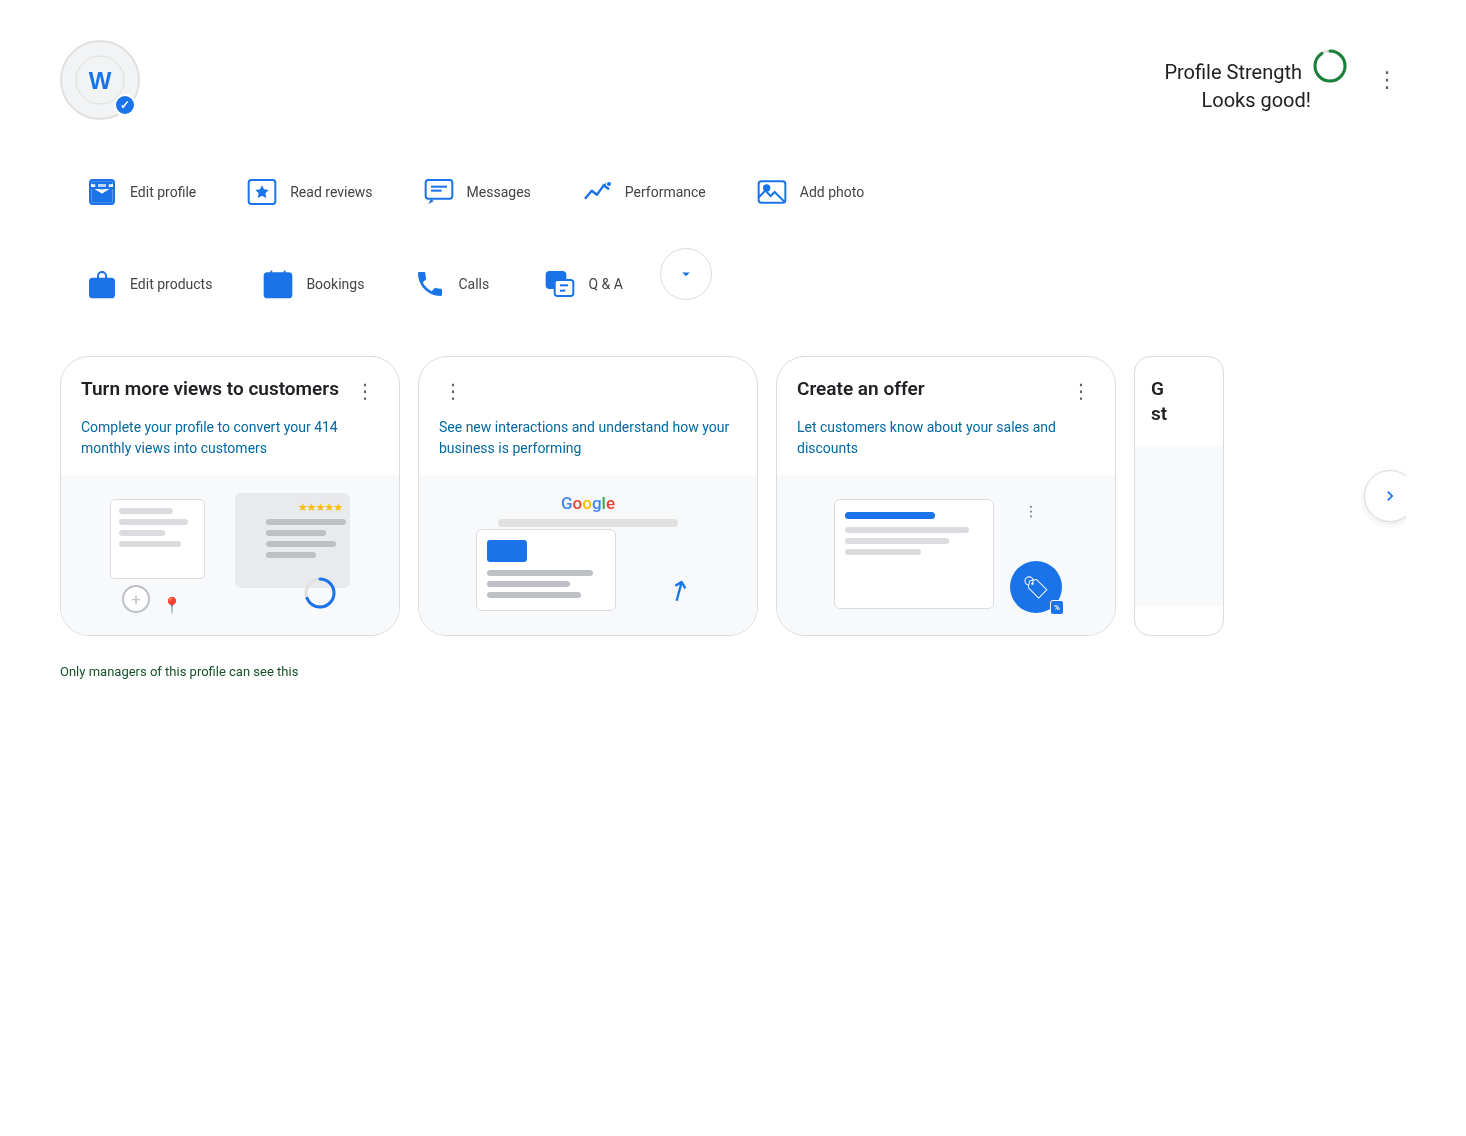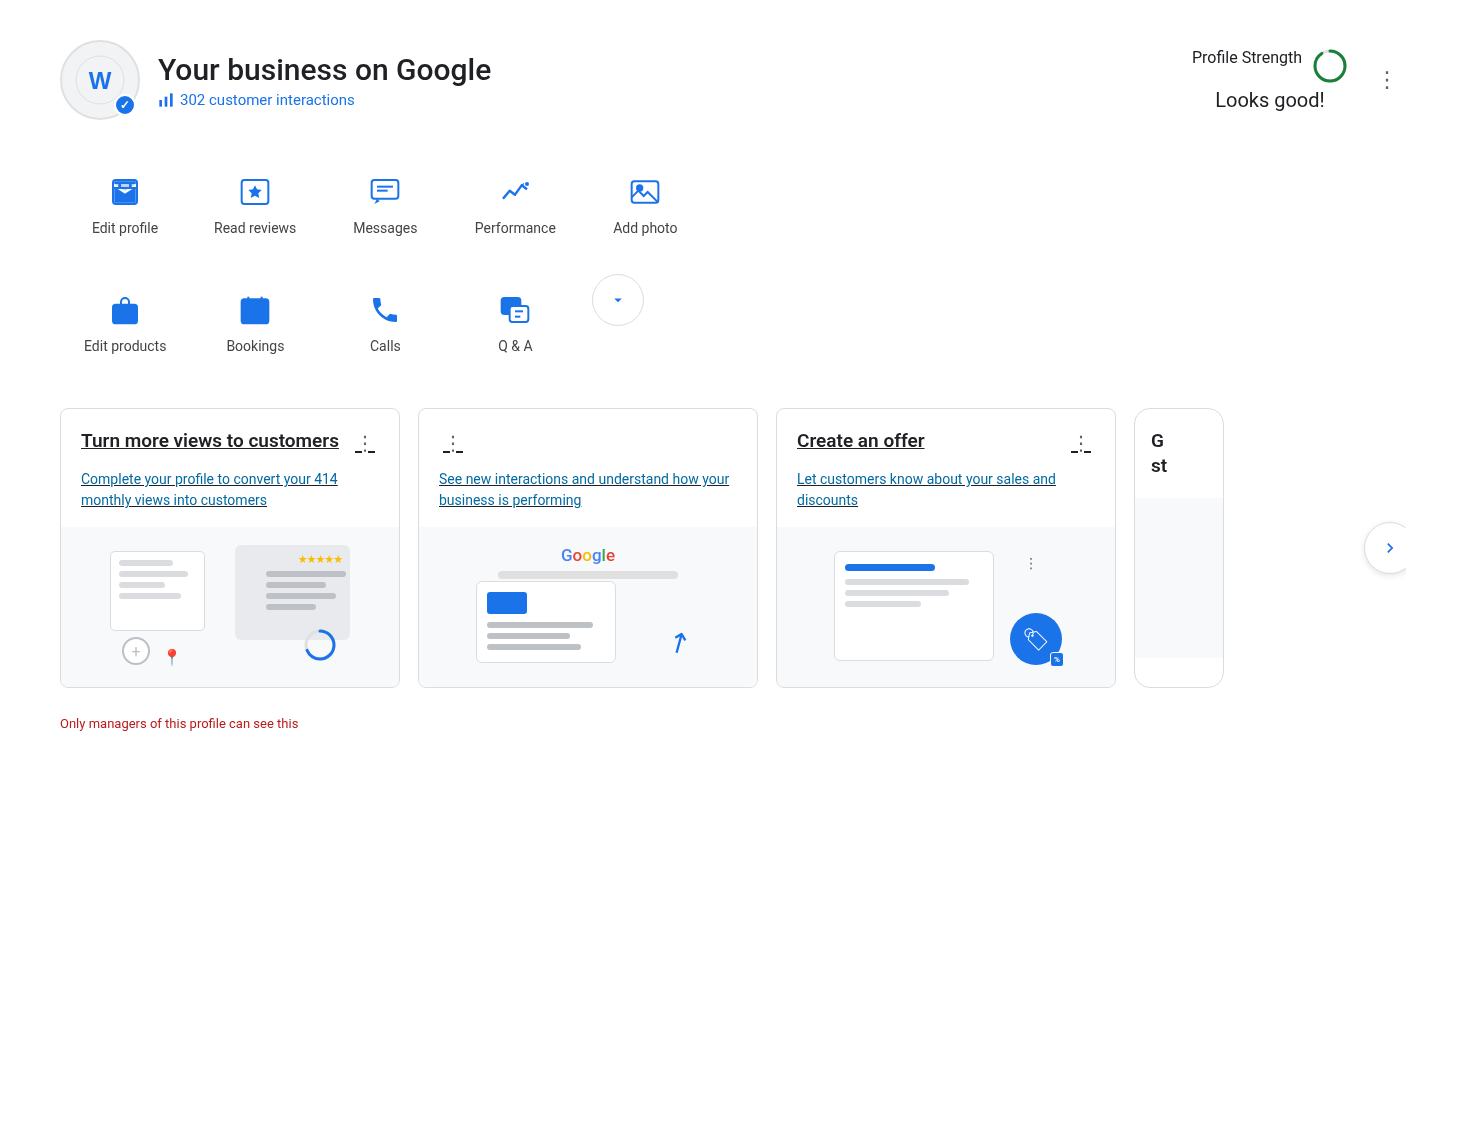--- a/index.html
+++ b/index.html
@@ -73,23 +73,23 @@
       gap: 20px;
     }
     .profile-strength {
       display: flex;
       align-items: center;
       flex-direction: column;
       gap: 4px;
     }
     .profile-strength-top {
       display: flex;
-      align-items: flex-start;
+      align-items: flex-end;
       gap: 10px;
-      font-size: 16px;
+      font-size: 20px;
       color: #202124;
     }
     .strength-ring {
       width: 36px;
       height: 36px;
     }
     .looks-good {
       font-size: 20px;
       color: #202124;
     }
@@ -104,21 +104,21 @@
     }
 
     
     .icon-grid {
       display: flex;
       gap: 0;
       margin-bottom: 20px;
     }
     .icon-item {
       display: flex;
-      flex-direction: column;
+      flex-direction: row;
       align-items: center;
       gap: 10px;
       padding: 18px 24px;
       cursor: pointer;
       border-radius: 12px;
       min-width: 130px;
     }
     .icon-item .icon-svg {
       width: 36px;
       height: 36px;
@@ -170,26 +170,25 @@
     
     .cards-container {
       display: flex;
       gap: 18px;
       overflow: hidden;
       position: relative;
       margin-bottom: 28px;
     }
     .card {
       border: 1px solid #dadce0;
-      border-radius: 8px;
+      border-radius: 29px;
       width: 340px;
       min-width: 340px;
       overflow: hidden;
       background: #fff;
-      text-decoration: underline;
     }
     .card-content {
       padding: 20px 20px 16px;
     }
     .card-header {
       display: flex;
       justify-content: space-between;
       align-items: flex-start;
       margin-bottom: 12px;
     }
@@ -276,50 +275,39 @@
       justify-content: center;
       cursor: pointer;
       color: #5f6368;
       font-size: 20px;
       box-shadow: 0 2px 6px rgba(0,0,0,0.1);
       z-index: 10;
     }
 
     .footer-note {
       font-size: 13px;
-      color: #b91c1c;
+      color: #14532d;
       margin-top: 8px;
     }
 
     
     svg { fill: #1a73e8; }
   </style>
 </head>
 <body>
 
 <div class="header">
   <div class="header-left">
     <div class="logo-circle">
       <svg width="50" height="50" viewBox="0 0 50 50" fill="none">
 
         <circle cx="25" cy="25" r="24" fill="#f1f3f4" stroke="#e0e0e0" stroke-width="1"></circle>
         <text x="50%" y="55%" dominant-baseline="middle" text-anchor="middle" font-size="24" font-weight="700" fill="#1a73e8" font-family="Arial">W</text>
       </svg>
       <div class="logo-badge">✓</div>
-    </div>
-    <div class="header-info">
-      <h1>Your business on Google</h1>
-      <div class="customer-interactions">
-        <svg width="16" height="16" viewBox="0 0 24 24" fill="#1a73e8">
-            <rect x="2" y="12" width="4" height="10"></rect>
-            <rect x="10" y="7" width="4" height="15"></rect>
-            <rect x="18" y="2" width="4" height="20"></rect>
-          </svg>
-        <span>302 customer interactions</span>
-      </div>
     </div>
   </div>
   <div class="header-right">
     <div class="profile-strength">
       <div class="profile-strength-top">
         <span>Profile Strength</span>
         <svg class="strength-ring" viewBox="0 0 36 36">
           <circle cx="18" cy="18" r="15" fill="none" stroke="#e0e0e0" stroke-width="3"></circle>
           <circle cx="18" cy="18" r="15" fill="none" stroke="#188038" stroke-width="3" stroke-dasharray="85 100" stroke-linecap="round" transform="rotate(-90 18 18)"></circle>
         </svg>

